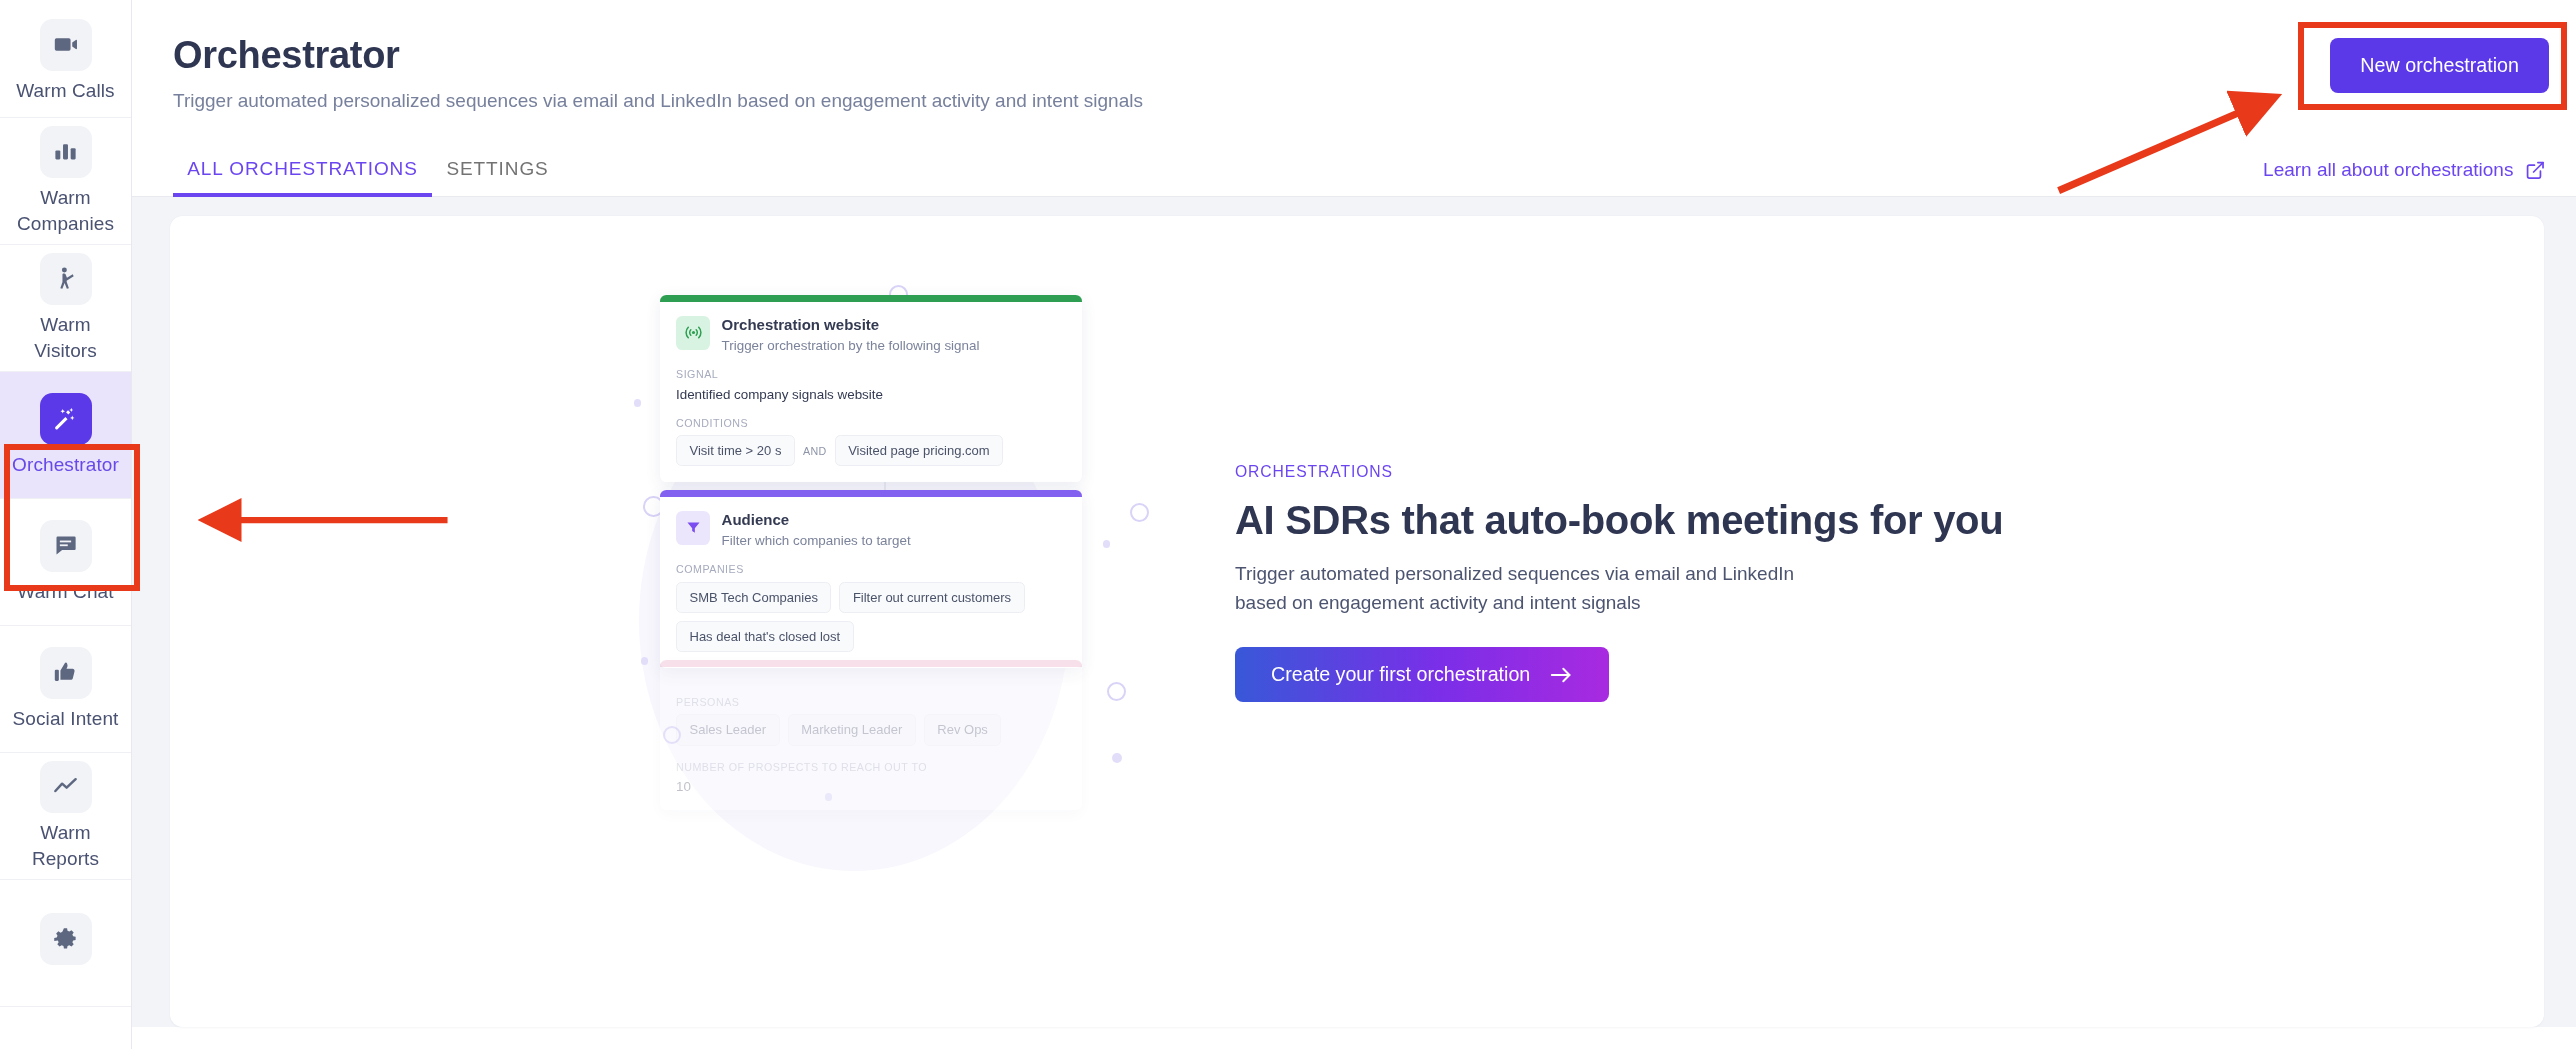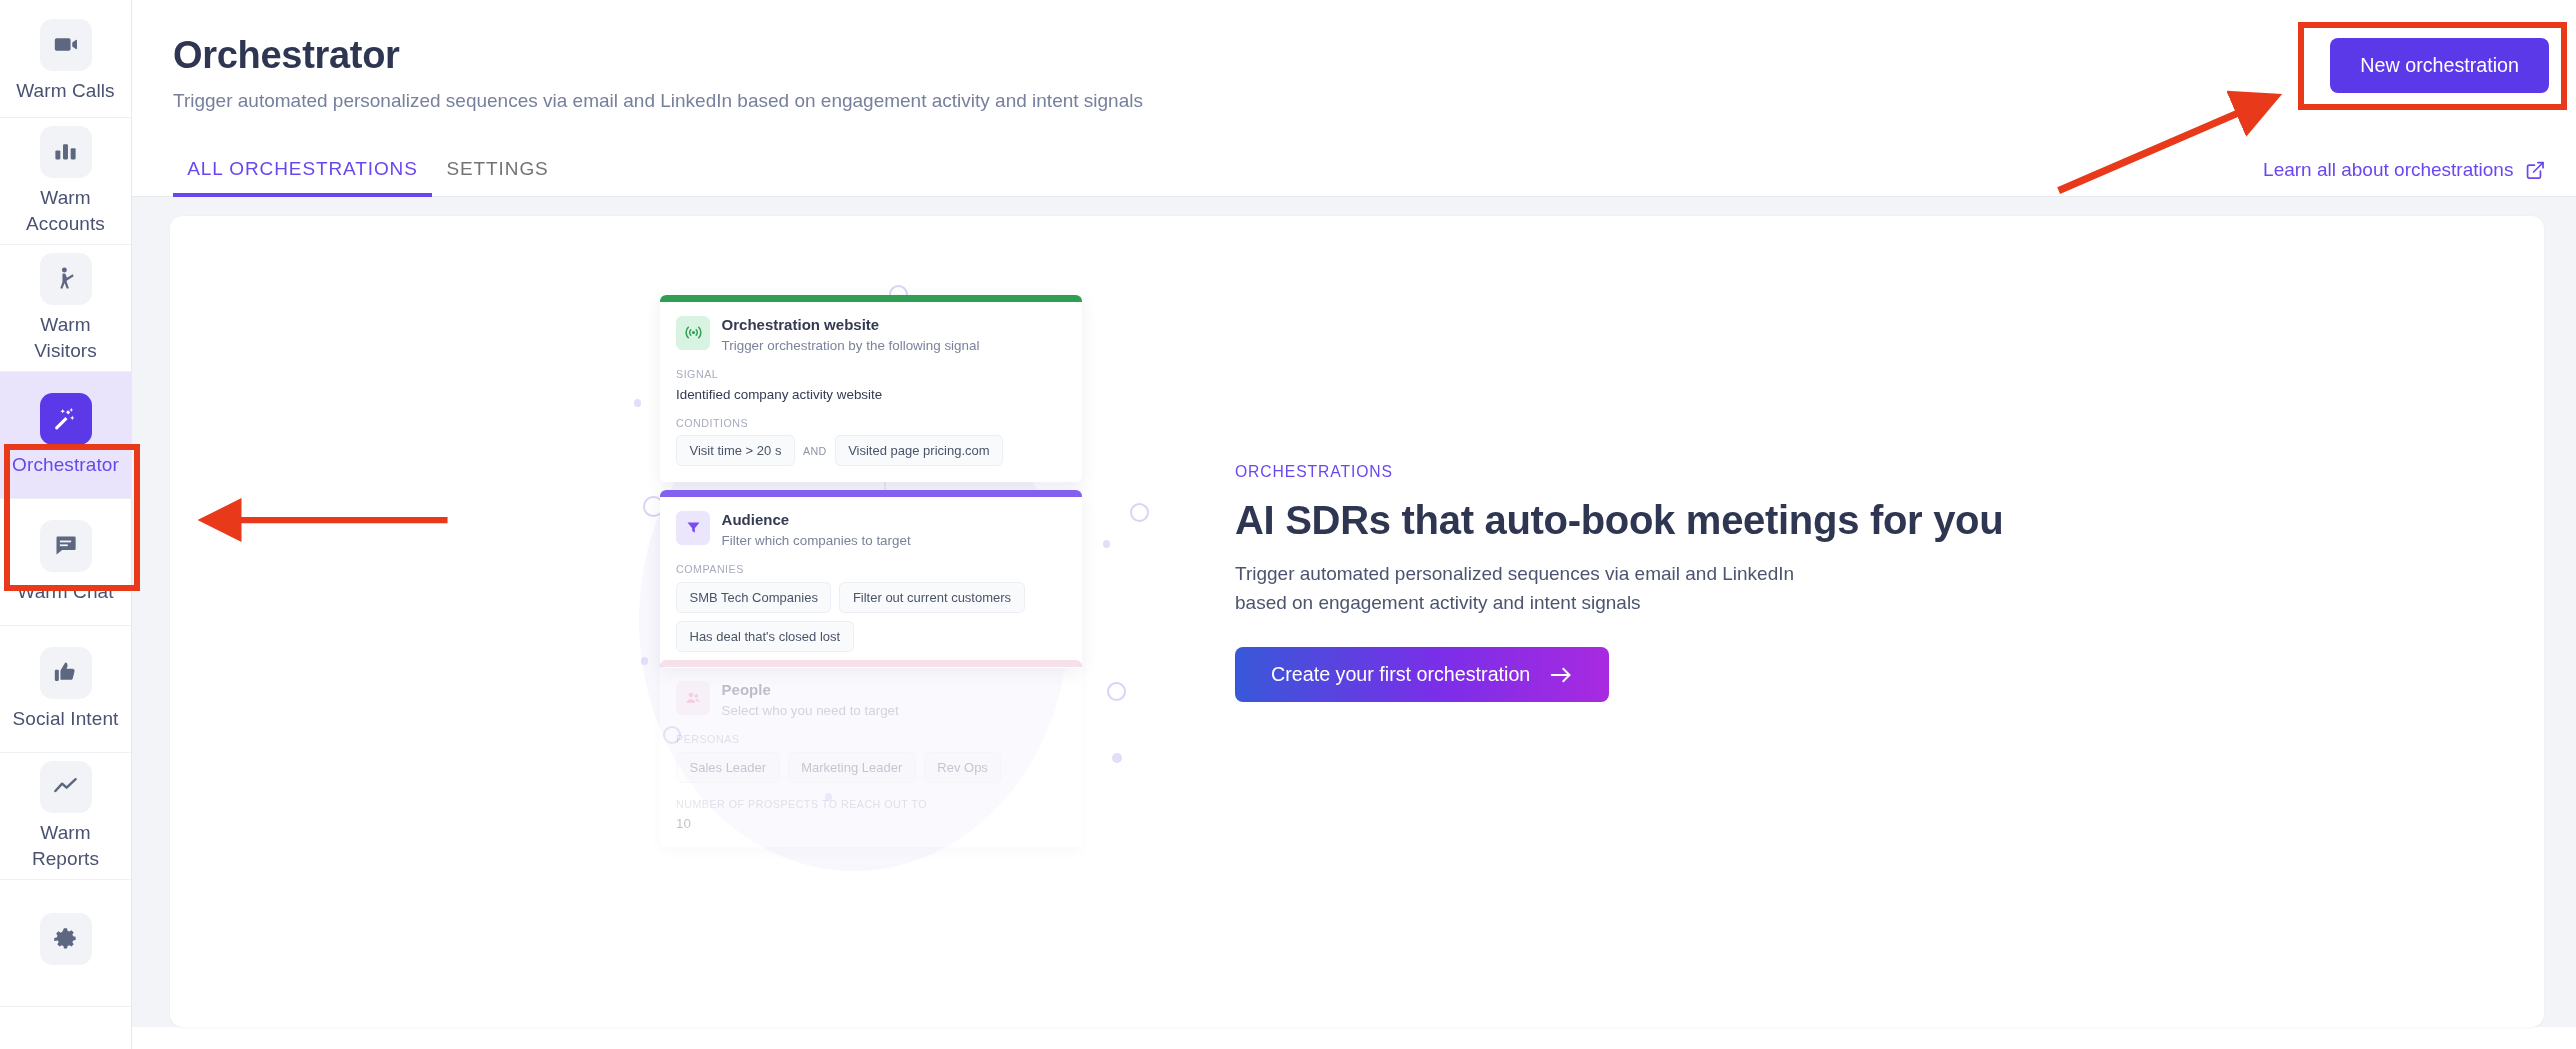--- a/index.html
+++ b/index.html
@@ -224,21 +224,21 @@
     </div>
 
     <div class="nav-item">
       <div class="nav-tile">
         <svg width="27" height="27" viewBox="0 0 24 24">
             <rect x="3" y="11" width="4.4" height="8" rx="1" fill="#5d6780"></rect>
             <rect x="9.8" y="5.5" width="4.4" height="13.5" rx="1" fill="#5d6780"></rect>
             <rect x="16.6" y="9" width="4.4" height="10" rx="1" fill="#5d6780"></rect>
           </svg>
       </div>
-      <div class="nav-label">Warm Accounts</div>
+      <div class="nav-label">Warm Companies</div>
     </div>
 
     <div class="nav-item">
       <div class="nav-tile">
         <svg width="27" height="27" viewBox="0 0 24 24">
             <circle cx="11" cy="4.4" r="2.2" fill="#5d6780"></circle>
             <path fill="#5d6780" d="M10 7.4c1.3 0 2.1.7 2.4 1.6l.9 2.4 5.1-3.1.9 1.6-6.3 4 .1 1.3 1.9 5.4-1.8.6-2-5.3-2 5.3-1.8-.6 1.9-5.5V8.6c0-.7.5-1.2 1.3-1.2z"></path>
           </svg>
       </div>
       <div class="nav-label">Warm Visitors</div>
@@ -364,21 +364,21 @@
                         <path d="M8.6 8.6a4.8 4.8 0 0 0 0 6.8M15.4 15.4a4.8 4.8 0 0 0 0-6.8"></path>
                         <path d="M5.4 5.4a9.3 9.3 0 0 0 0 13.2M18.6 18.6a9.3 9.3 0 0 0 0-13.2"></path>
                       </svg>
                     </div>
                     <div>
                       <div class="ocard-title">Orchestration website</div>
                       <div class="ocard-sub">Trigger orchestration by the following signal</div>
                     </div>
                   </div>
                   <div class="ocard-field-label">SIGNAL</div>
-                  <div class="ocard-value">Identified company activity website</div>
+                  <div class="ocard-value">Identified company signals website</div>
                   <div class="ocard-field-label">CONDITIONS</div>
                   <div class="chips">
                     <div class="chip">Visit time &gt; 20 s</div>
                     <div class="chip-and">AND</div>
                     <div class="chip">Visited page pricing.com</div>
                   </div>
                 </div>
               </div>
 
               <div class="ocard" style="top:227px;">
@@ -400,34 +400,20 @@
                     <div class="chip">SMB Tech Companies</div>
                     <div class="chip">Filter out current customers</div>
                     <div class="chip">Has deal that's closed lost</div>
                   </div>
                 </div>
               </div>
 
               <div class="ocard faded" style="top:397px;">
                 <div class="ocard-bar" style="background:#ea9cbd"></div>
                 <div class="ocard-body">
-                  <div class="ocard-head">
-                    <div class="ocard-icon" style="background:#fbe3ed">
-                      <svg width="18" height="18" viewBox="0 0 24 24">
-                          <circle cx="9.2" cy="8" r="3.1" fill="#e8729f"></circle>
-                          <circle cx="16.3" cy="9.2" r="2.4" fill="#e8729f"></circle>
-                          <path fill="#e8729f" d="M3.4 18.2c0-3 2.6-4.7 5.8-4.7s5.8 1.7 5.8 4.7z"></path>
-                          <path fill="#e8729f" d="M16.2 13.3c2.3 0 4.4 1.2 4.4 3.4h-4.1c0-1.3-.5-2.5-1.4-3.3z"></path>
-                        </svg>
-                    </div>
-                    <div>
-                      <div class="ocard-title">People</div>
-                      <div class="ocard-sub">Select who you need to target</div>
-                    </div>
-                  </div>
                   <div class="ocard-field-label">PERSONAS</div>
                   <div class="chips">
                     <div class="chip">Sales Leader</div>
                     <div class="chip">Marketing Leader</div>
                     <div class="chip">Rev Ops</div>
                   </div>
                   <div class="ocard-field-label">NUMBER OF PROSPECTS TO REACH OUT TO</div>
                   <div class="ocard-value">10</div>
                 </div>
               </div>

